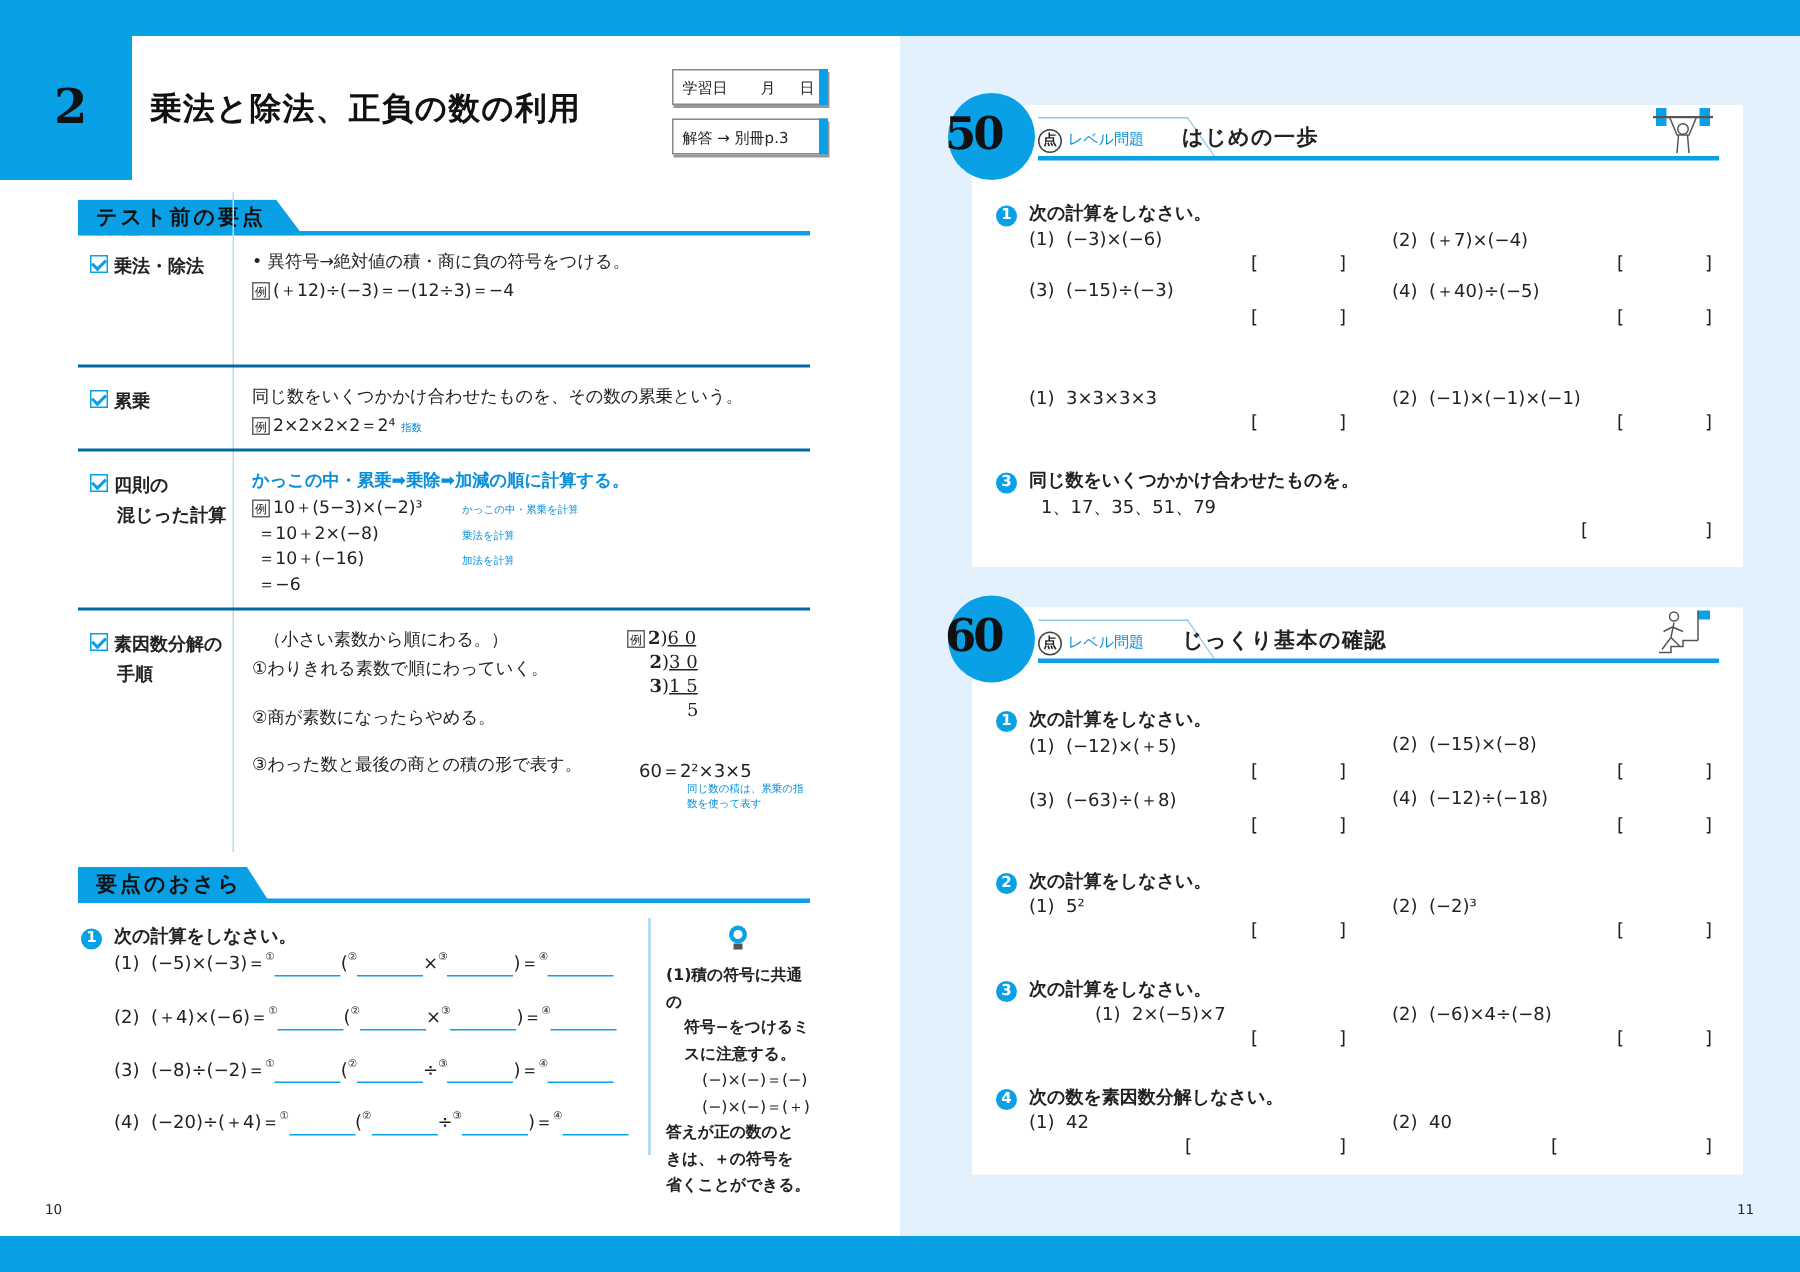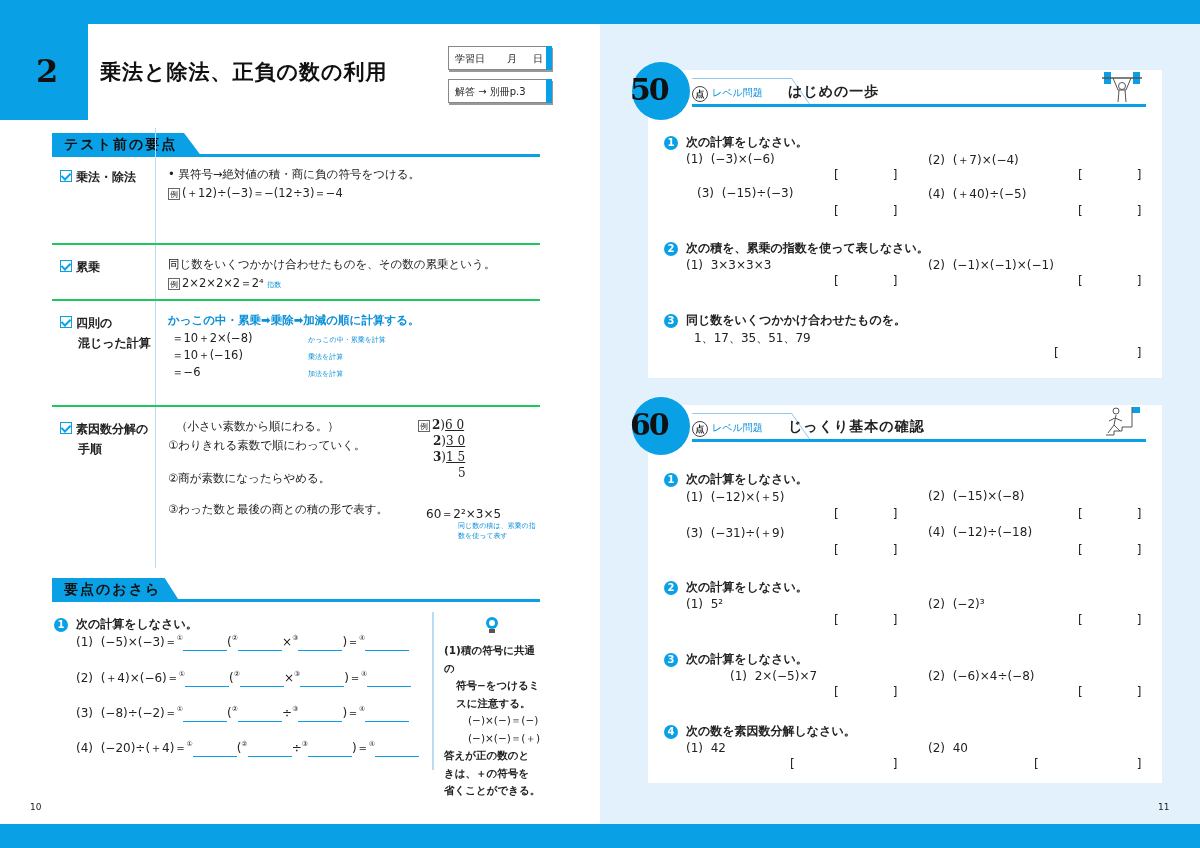--- a/index.html
+++ b/index.html
@@ -11,21 +11,21 @@
 .chapnum span{position:absolute;left:36px;top:28px;font-family:"DejaVu Serif",serif;font-size:32px;font-weight:bold;color:#111;}
 .title{position:absolute;left:100px;top:58px;font-size:21px;font-weight:bold;color:#111;letter-spacing:1px;}
 .smallbox{position:absolute;left:448px;width:104px;height:24px;border:1px solid #888;background:#fff;font-size:10px;padding:5px 6px;box-shadow:1px 2px 0 #999;}
 .smallbox::after{content:"";position:absolute;right:-1px;top:-1px;width:6px;height:24px;background:#0aa0e6;}
 .b1{top:46px;}
 .b2{top:79px;}
 .b1 .m{position:absolute;left:58px;top:5px;}
 .b1 .d{position:absolute;left:84px;top:5px;}
 .secthead{position:absolute;left:52px;height:24px;background:#0aa0e6;color:#111;font-weight:bold;font-size:14px;padding:3px 12px;letter-spacing:2px;clip-path:polygon(0 0,88% 0,100% 100%,0 100%);}
 .secline{position:absolute;left:52px;height:3px;background:#0aa0e6;}
-.row{position:absolute;left:52px;width:488px;border-bottom:2px solid #22c55e;}
+.row{position:absolute;left:52px;width:488px;border-bottom:2px solid #0369a1;}
 .rowlabel{position:absolute;left:8px;top:10px;font-size:12px;font-weight:bold;line-height:20px;}
 .chk{display:inline-block;width:12px;height:12px;border:1.5px solid #0aa0e6;margin-right:4px;vertical-align:-1px;position:relative;}
 .chk::after{content:"";position:absolute;left:2px;top:0px;width:4px;height:7px;border:solid #0aa0e6;border-width:0 2px 2px 0;transform:rotate(45deg);}
 .vline{position:absolute;left:155px;top:128px;width:1px;height:440px;background:#b8dcf2;}
 .rowbody{position:absolute;left:116px;top:8px;font-size:11.5px;line-height:19px;}
 .blue{color:#0a8fd8;font-weight:bold;}
 .note{color:#0a8fd8;font-size:7px;}
 .rei{display:inline-block;width:12px;height:12px;border:1px solid #666;font-size:8px;text-align:center;line-height:11px;margin-right:2px;}
 .qnum{display:inline-block;width:14px;height:14px;border-radius:7px;background:#0aa0e6;color:#fff;font-size:10px;font-weight:bold;text-align:center;line-height:14px;margin-right:8px;}
 .qtitle{position:absolute;font-size:12px;font-weight:bold;}
@@ -86,20 +86,21 @@
     <div>同じ数をいくつかかけ合わせたものを、その数の累乗という。</div>
     <div><span class="rei">例</span><span>2×2×2×2＝2⁴</span> <span class="note">指数</span></div>
   </div>
 </div>
 
 <div class="row" style="top:303px;height:104px;">
   <div class="rowlabel"><span class="chk"></span><span>四則の</span><br><span style="margin-left:18px">混じった計算</span></div>
   <div class="rowbody">
     <div class="blue">かっこの中・累乗➡乗除➡加減の順に計算する。</div>
     <div style="position:relative;line-height:17px;">
+      <div><span class="rei">例</span><span>10＋(5−3)×(−2)³</span></div>
       <div style="margin-left:4px">＝10＋2×(−8)</div>
       <div style="margin-left:4px">＝10＋(−16)</div>
       <div style="margin-left:4px">＝−6</div>
       <div class="note" style="position:absolute;left:140px;top:2px;">かっこの中・累乗を計算</div>
       <div class="note" style="position:absolute;left:140px;top:19px;">乗法を計算</div>
       <div class="note" style="position:absolute;left:140px;top:36px;">加法を計算</div>
     </div>
   </div>
 </div>
 
@@ -175,26 +176,25 @@
     <line x1="2" y1="8" x2="42" y2="8" stroke="#555" stroke-width="1.5"></line>
     <circle cx="22" cy="16" r="3.5" fill="none" stroke="#555"></circle>
     <path d="M13 8 L18 20 L26 20 L31 8 M19 20 L18 32 M25 20 L26 32" fill="none" stroke="#555"></path>
   </svg>
 
   <div class="qtitle" style="left:16px;top:64px;"><span class="qnum">1</span><span>次の計算をしなさい。</span></div>
   <div class="qitem" style="left:38px;top:82px;"><span>(1)</span>&nbsp; <span>(−3)×(−6)</span></div>
   <div class="qitem" style="left:280px;top:82px;"><span>(2)</span>&nbsp; <span>(＋7)×(−4)</span></div>
   <div class="br" style="left:186px;top:98px;"><span>[</span><span style="display:inline-block;width:54px"></span><span>]</span></div>
   <div class="br" style="left:430px;top:98px;"><span>[</span><span style="display:inline-block;width:54px"></span><span>]</span></div>
-  <div class="qitem" style="left:38px;top:116px;margin-left:11px;"><span>(3)</span>&nbsp; <span>(−15)÷(−3)</span></div>
+  <div class="qitem" style="left:38px;top:116px;"><span>(3)</span>&nbsp; <span>(−15)÷(−3)</span></div>
   <div class="qitem" style="left:280px;top:116px;"><span>(4)</span>&nbsp; <span>(＋40)÷(−5)</span></div>
   <div class="br" style="left:186px;top:134px;"><span>[</span><span style="display:inline-block;width:54px"></span><span>]</span></div>
   <div class="br" style="left:430px;top:134px;"><span>[</span><span style="display:inline-block;width:54px"></span><span>]</span></div>
 
-  <div class="qtitle" style="left:16px;top:170px;"><span class="qnum">2</span><span>次の積を、累乗の指数を使って表しなさい。</span></div>
   <div class="qitem" style="left:38px;top:188px;"><span>(1)</span>&nbsp; <span>3×3×3×3</span></div>
   <div class="qitem" style="left:280px;top:188px;"><span>(2)</span>&nbsp; <span>(−1)×(−1)×(−1)</span></div>
   <div class="br" style="left:186px;top:204px;"><span>[</span><span style="display:inline-block;width:54px"></span><span>]</span></div>
   <div class="br" style="left:430px;top:204px;"><span>[</span><span style="display:inline-block;width:54px"></span><span>]</span></div>
 
   <div class="qtitle" style="left:16px;top:242px;"><span class="qnum">3</span><span>同じ数をいくつかかけ合わせたものを。</span></div>
   <div class="qitem" style="left:46px;top:260px;"><span>1、17、35、51、79</span></div>
   <div class="br" style="left:406px;top:276px;"><span>[</span><span style="display:inline-block;width:78px"></span><span>]</span></div>
 </div>
 
@@ -212,21 +212,21 @@
       <line x1="32" y1="2" x2="32" y2="22" stroke="#555"></line>
     <circle cx="16" cy="6" r="3" fill="none" stroke="#555"></circle>
     <path d="M16 10 L14 20 L8 28 M14 20 L20 26 M15 13 L22 16 M15 13 L9 16 M6 30 L14 30 L14 26 L22 26 L22 22 L32 22" fill="none" stroke="#555"></path>
   </svg>
 
   <div class="qtitle" style="left:16px;top:66px;"><span class="qnum">1</span><span>次の計算をしなさい。</span></div>
   <div class="qitem" style="left:38px;top:84px;"><span>(1)</span>&nbsp; <span>(−12)×(＋5)</span></div>
   <div class="qitem" style="left:280px;top:84px;"><span>(2)</span>&nbsp; <span>(−15)×(−8)</span></div>
   <div class="br" style="left:186px;top:102px;"><span>[</span><span style="display:inline-block;width:54px"></span><span>]</span></div>
   <div class="br" style="left:430px;top:102px;"><span>[</span><span style="display:inline-block;width:54px"></span><span>]</span></div>
-  <div class="qitem" style="left:38px;top:120px;"><span>(3)</span>&nbsp; <span>(−31)÷(＋9)</span></div>
+  <div class="qitem" style="left:38px;top:120px;"><span>(3)</span>&nbsp; <span>(−63)÷(＋8)</span></div>
   <div class="qitem" style="left:280px;top:120px;"><span>(4)</span>&nbsp; <span>(−12)÷(−18)</span></div>
   <div class="br" style="left:186px;top:138px;"><span>[</span><span style="display:inline-block;width:54px"></span><span>]</span></div>
   <div class="br" style="left:430px;top:138px;"><span>[</span><span style="display:inline-block;width:54px"></span><span>]</span></div>
 
   <div class="qtitle" style="left:16px;top:174px;"><span class="qnum">2</span><span>次の計算をしなさい。</span></div>
   <div class="qitem" style="left:38px;top:192px;"><span>(1)</span>&nbsp; <span>5²</span></div>
   <div class="qitem" style="left:280px;top:192px;"><span>(2)</span>&nbsp; <span>(−2)³</span></div>
   <div class="br" style="left:186px;top:208px;"><span>[</span><span style="display:inline-block;width:54px"></span><span>]</span></div>
   <div class="br" style="left:430px;top:208px;"><span>[</span><span style="display:inline-block;width:54px"></span><span>]</span></div>
 

